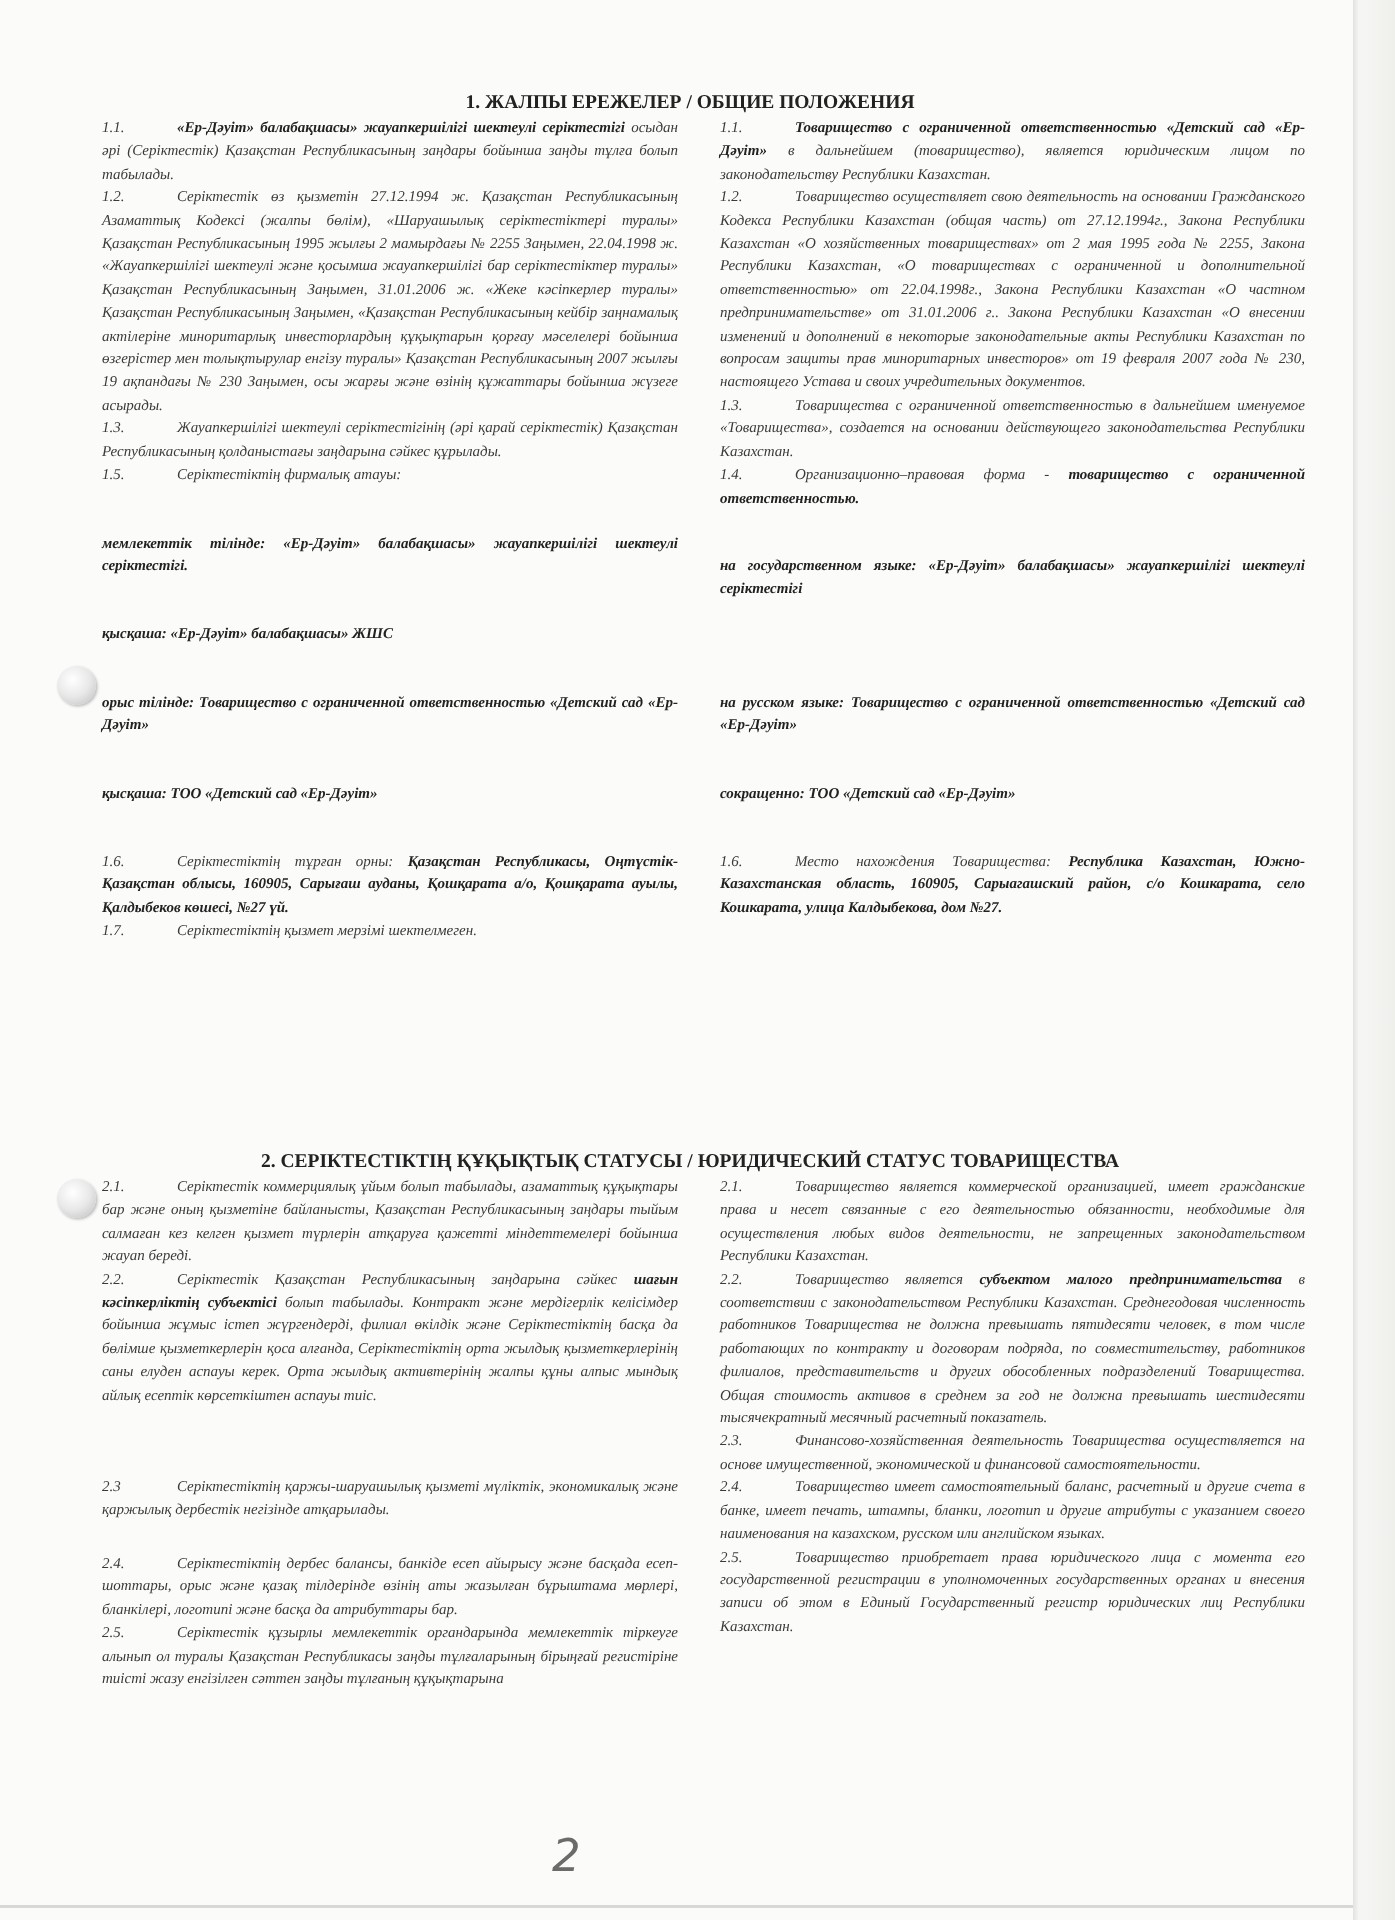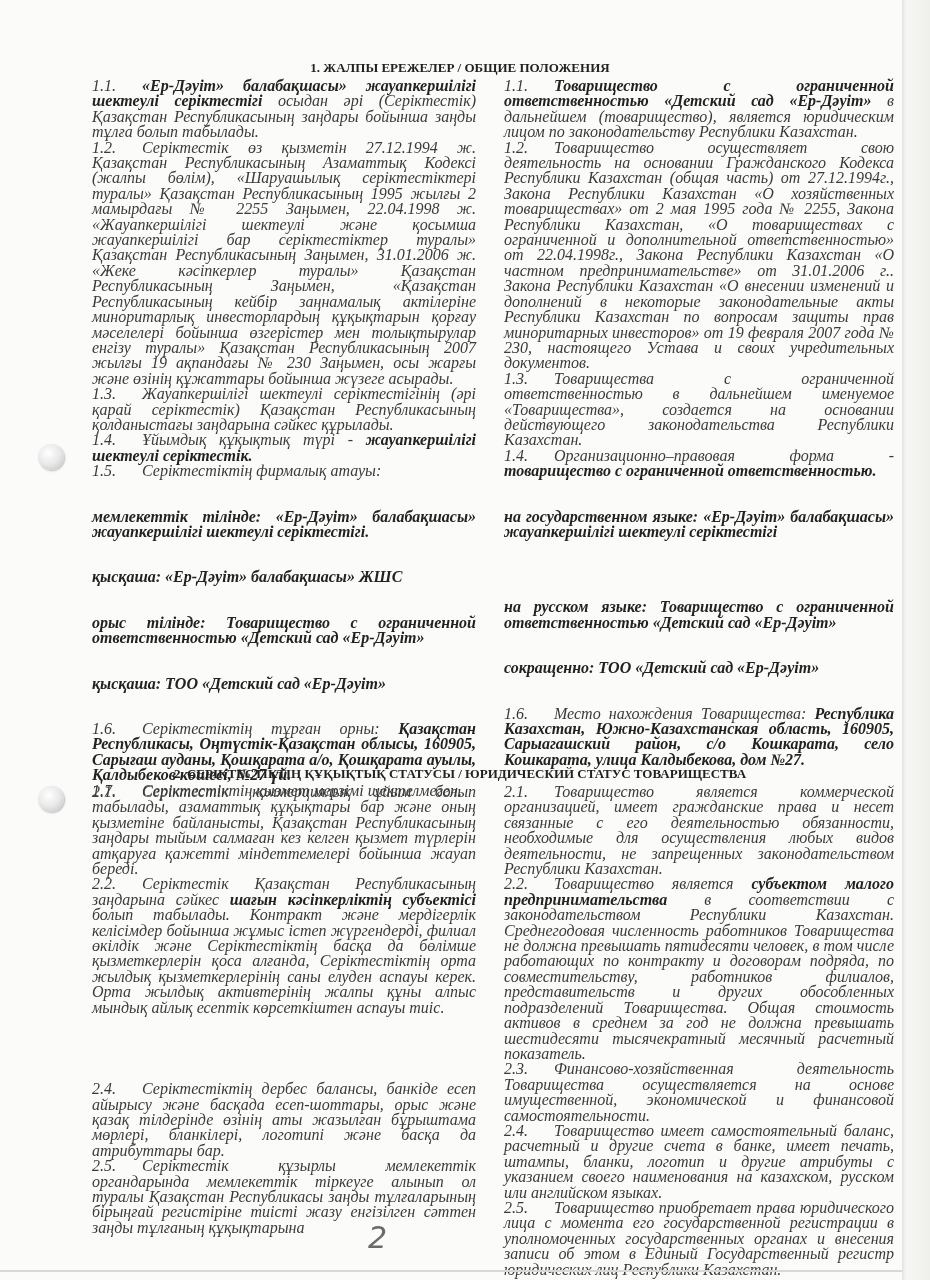--- a/index.html
+++ b/index.html
@@ -21,22 +21,22 @@
     position: absolute; width: 26px; height: 26px; border-radius: 50%;
     background: radial-gradient(circle at 40% 35%, #ffffff 0%, #e8e8e8 50%, #bdbdbd 100%);
     box-shadow: 1px 1px 2px rgba(0,0,0,0.25);
   }
   .heading {
     position: absolute; left: 60px; width: 800px; text-align: center;
     font-weight: bold; font-size: 13px; color: #222;
     white-space: nowrap;
   }
   .col {
-    position: absolute; font-style: italic; font-size: 16px; line-height: 15.4px;
-    text-align: justify; color: #3a3a3a; margin-left: 24px;
+    position: absolute; font-style: italic; font-size: 10px; line-height: 15.4px;
+    text-align: justify; color: #3a3a3a;
   }
   .col.left { left: 68px; width: 384px; }
   .col.right { left: 480px; width: 390px; }
   .para { margin: 0; }
   .num { display: inline-block; width: 50px; font-style: italic; }
   .b { font-weight: bold; color: #222; }
   .gap1 { height: 20px; }
   .gap2 { height: 30px; }
   .gap3 { height: 46px; }
   .pagenum {
@@ -54,21 +54,20 @@
 
   <div class="hole" style="left:38px; top:444px;"></div>
   <div class="hole" style="left:38px; top:786px;"></div>
 
   <div class="heading" style="top:60px;">1. ЖАЛПЫ ЕРЕЖЕЛЕР / ОБЩИЕ ПОЛОЖЕНИЯ</div>
 
   <div class="col left" style="top:78px;">
     <p class="para"><span class="num">1.1.</span><span class="b">«Ер-Дәуіт» балабақшасы» жауапкершілігі шектеулі серіктестігі</span><span> осыдан әрі (Серіктестік) Қазақстан Республикасының заңдары бойынша заңды тұлға болып табылады.</span></p>
     <p class="para"><span class="num">1.2.</span><span>Серіктестік өз қызметін 27.12.1994 ж. Қазақстан Республикасының Азаматтық Кодексі (жалпы бөлім), «Шаруашылық серіктестіктері туралы» Қазақстан Республикасының 1995 жылғы 2 мамырдағы № 2255 Заңымен, 22.04.1998 ж. «Жауапкершілігі шектеулі және қосымша жауапкершілігі бар серіктестіктер туралы» Қазақстан Республикасының Заңымен, 31.01.2006 ж. «Жеке кәсіпкерлер туралы» Қазақстан Республикасының Заңымен, «Қазақстан Республикасының кейбір заңнамалық актілеріне миноритарлық инвесторлардың құқықтарын қорғау мәселелері бойынша өзгерістер мен толықтырулар енгізу туралы» Қазақстан Республикасының 2007 жылғы 19 ақпандағы № 230 Заңымен, осы жарғы және өзінің құжаттары бойынша жүзеге асырады.</span></p>
     <p class="para"><span class="num">1.3.</span><span>Жауапкершілігі шектеулі серіктестігінің (әрі қарай серіктестік) Қазақстан Республикасының қолданыстағы заңдарына сәйкес құрылады.</span></p>
-    <p class="para"><span class="num">1.4.</span><span>Ұйымдық құқықтық түрі - </span><span class="b">жауапкершілігі шектеулі серіктестік.</span></p>
     <p class="para"><span class="num">1.5.</span><span>Серіктестіктің фирмалық атауы:</span></p>
     <div class="gap2"></div>
     <p class="para b">мемлекеттік тілінде: «Ер-Дәуіт» балабақшасы» жауапкершілігі шектеулі серіктестігі.</p>
     <div class="gap2"></div>
     <p class="para b">қысқаша: «Ер-Дәуіт» балабақшасы» ЖШС</p>
     <div class="gap2"></div>
     <p class="para b">орыс тілінде: Товарищество с ограниченной ответственностью «Детский сад «Ер-Дәуіт»</p>
     <div class="gap2"></div>
     <p class="para b">қысқаша: ТОО «Детский сад «Ер-Дәуіт»</p>
     <div class="gap2"></div>
@@ -91,20 +90,21 @@
     <div class="gap2"></div>
     <p class="para"><span class="num">1.6.</span><span>Место нахождения Товарищества: </span><span class="b">Республика Казахстан, Южно-Казахстанская область, 160905, Сарыагашский район, с/о Кошкарата, село Кошкарата, улица Калдыбекова, дом №27.</span></p>
   </div>
 
   <div class="heading" style="top:766px;">2. СЕРІКТЕСТІКТІҢ ҚҰҚЫҚТЫҚ СТАТУСЫ / ЮРИДИЧЕСКИЙ СТАТУС ТОВАРИЩЕСТВА</div>
 
   <div class="col left" style="top:784px;">
     <p class="para"><span class="num">2.1.</span><span>Серіктестік коммерциялық ұйым болып табылады, азаматтық құқықтары бар және оның қызметіне байланысты, Қазақстан Республикасының заңдары тыйым салмаған кез келген қызмет түрлерін атқаруға қажетті міндеттемелері бойынша жауап береді.</span></p>
     <p class="para"><span class="num">2.2.</span><span>Серіктестік Қазақстан Республикасының заңдарына сәйкес </span><span class="b">шағын кәсіпкерліктің субъектісі</span><span> болып табылады. Контракт және мердігерлік келісімдер бойынша жұмыс істеп жүргендерді, филиал өкілдік және Серіктестіктің басқа да бөлімше қызметкерлерін қоса алғанда, Серіктестіктің орта жылдық қызметкерлерінің саны елуден аспауы керек. Орта жылдық активтерінің жалпы құны алпыс мындық айлық есептік көрсеткіштен аспауы тиіс.</span></p>
     <div class="gap3"></div>
+    <p class="para"><span class="num">2.3</span><span>Серіктестіктің қаржы-шаруашылық қызметі мүліктік, экономикалық және қаржылық дербестік негізінде атқарылады.</span></p>
     <div class="gap1"></div>
     <p class="para"><span class="num">2.4.</span><span>Серіктестіктің дербес балансы, банкіде есеп айырысу және басқада есеп-шоттары, орыс және қазақ тілдерінде өзінің аты жазылған бұрыштама мөрлері, бланкілері, логотипі және басқа да атрибуттары бар.</span></p>
     <p class="para"><span class="num">2.5.</span><span>Серіктестік құзырлы мемлекеттік органдарында мемлекеттік тіркеуге алынып ол туралы Қазақстан Республикасы заңды тұлғаларының бірыңғай регистіріне тиісті жазу енгізілген сәттен заңды тұлғаның құқықтарына</span></p>
   </div>
 
   <div class="col right" style="top:784px;">
     <p class="para"><span class="num">2.1.</span><span>Товарищество является коммерческой организацией, имеет гражданские права и несет связанные с его деятельностью обязанности, необходимые для осуществления любых видов деятельности, не запрещенных законодательством Республики Казахстан.</span></p>
     <p class="para"><span class="num">2.2.</span><span>Товарищество является </span><span class="b">субъектом малого предпринимательства</span><span> в соответствии с законодательством Республики Казахстан. Среднегодовая численность работников Товарищества не должна превышать пятидесяти человек, в том числе работающих по контракту и договорам подряда, по совместительству, работников филиалов, представительств и других обособленных подразделений Товарищества. Общая стоимость активов в среднем за год не должна превышать шестидесяти тысячекратный месячный расчетный показатель.</span></p>
     <p class="para"><span class="num">2.3.</span><span>Финансово-хозяйственная деятельность Товарищества осуществляется на основе имущественной, экономической и финансовой самостоятельности.</span></p>
     <p class="para"><span class="num">2.4.</span><span>Товарищество имеет самостоятельный баланс, расчетный и другие счета в банке, имеет печать, штампы, бланки, логотип и другие атрибуты с указанием своего наименования на казахском, русском или английском языках.</span></p>

